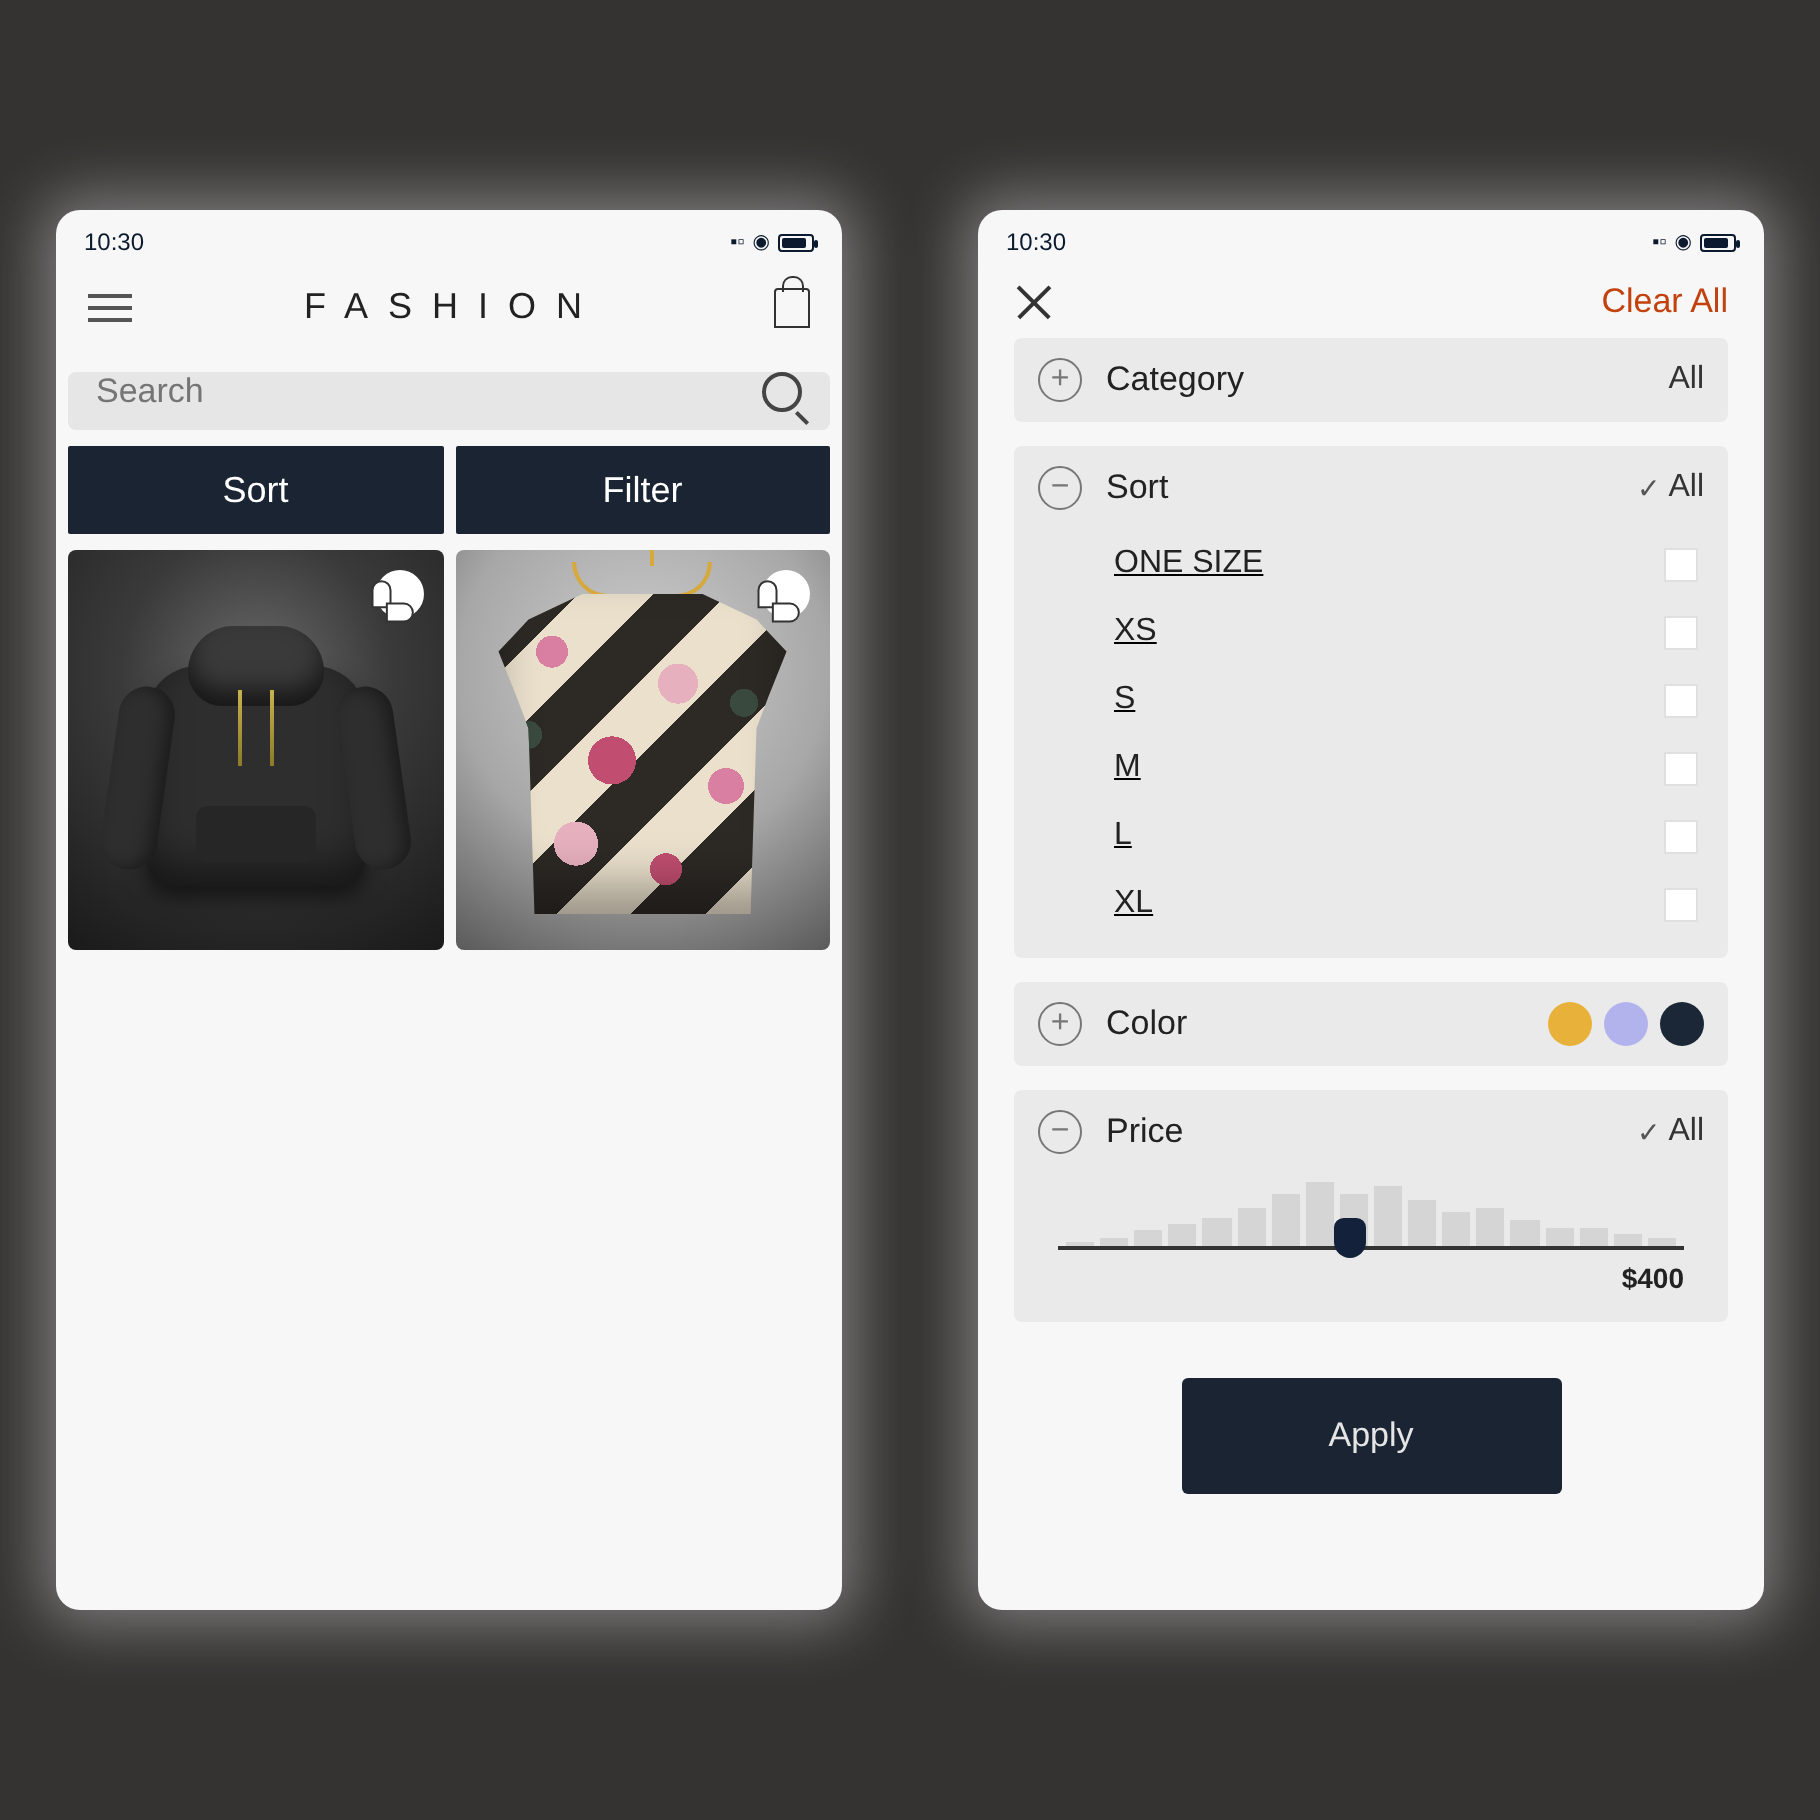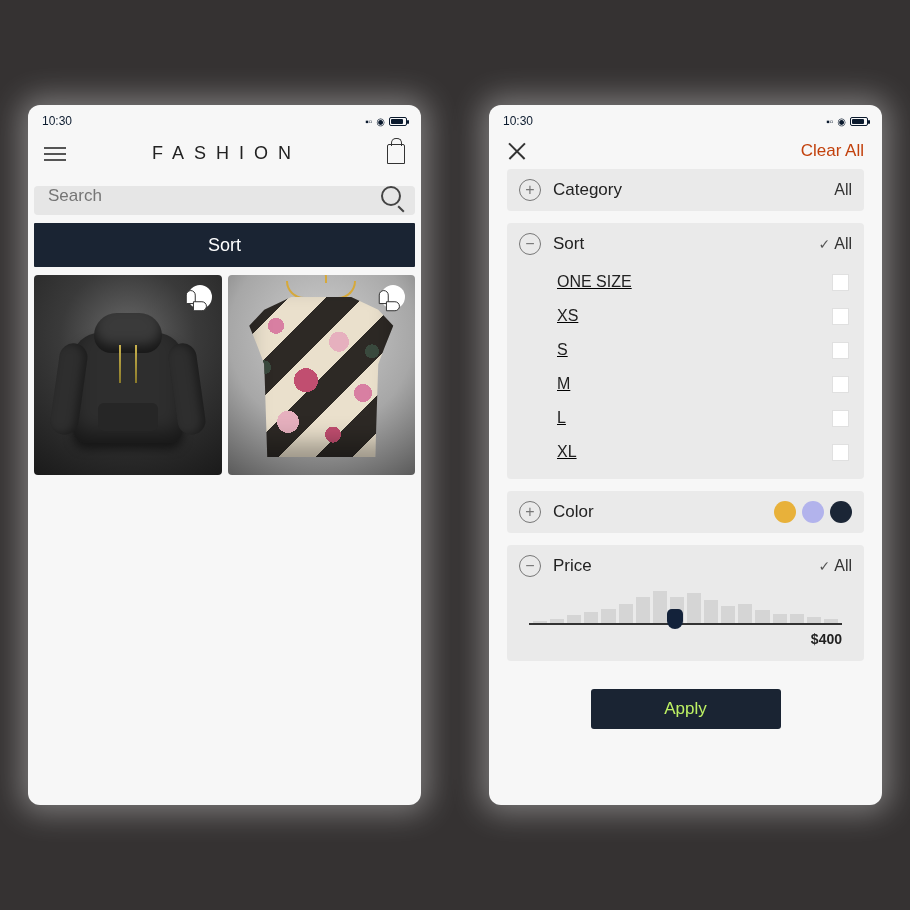--- a/index.html
+++ b/index.html
@@ -453,23 +453,23 @@
     text-align:right;
     font-size: 14px;
     font-weight:700;
     color:#222;
     margin-top: 6px;
   }
 
   .apply-wrap { padding: 16px 0 0 0; display:flex; justify-content:center;}
   .apply {
     width: 190px;
-    height: 40px;
+    height: 58px;
     background:#1a2433;
-    color:#bef264;
+    color:#e5e5e5;
     border:none;
     font-size: 17px;
     border-radius: 3px;
     cursor:pointer;
   }
 </style>
 </head>
 <body>
 
 <div class="phone">
@@ -493,20 +493,21 @@
   </div>
 
 
   <div class="search-row">
     <input type="text" placeholder="Search" style="">
     <div class="search-icon"></div>
   </div>
 
   <div class="btn-row">
     <button>Sort</button>
+    <button>Filter</button>
   </div>
 
   <div class="products">
     <div class="product product-1">
       <div class="fav">
         <div class="heart"></div>
       </div>
       <div class="hoodie">
         <div class="hoodie-body">
           <div class="hoodie-hood"></div>

